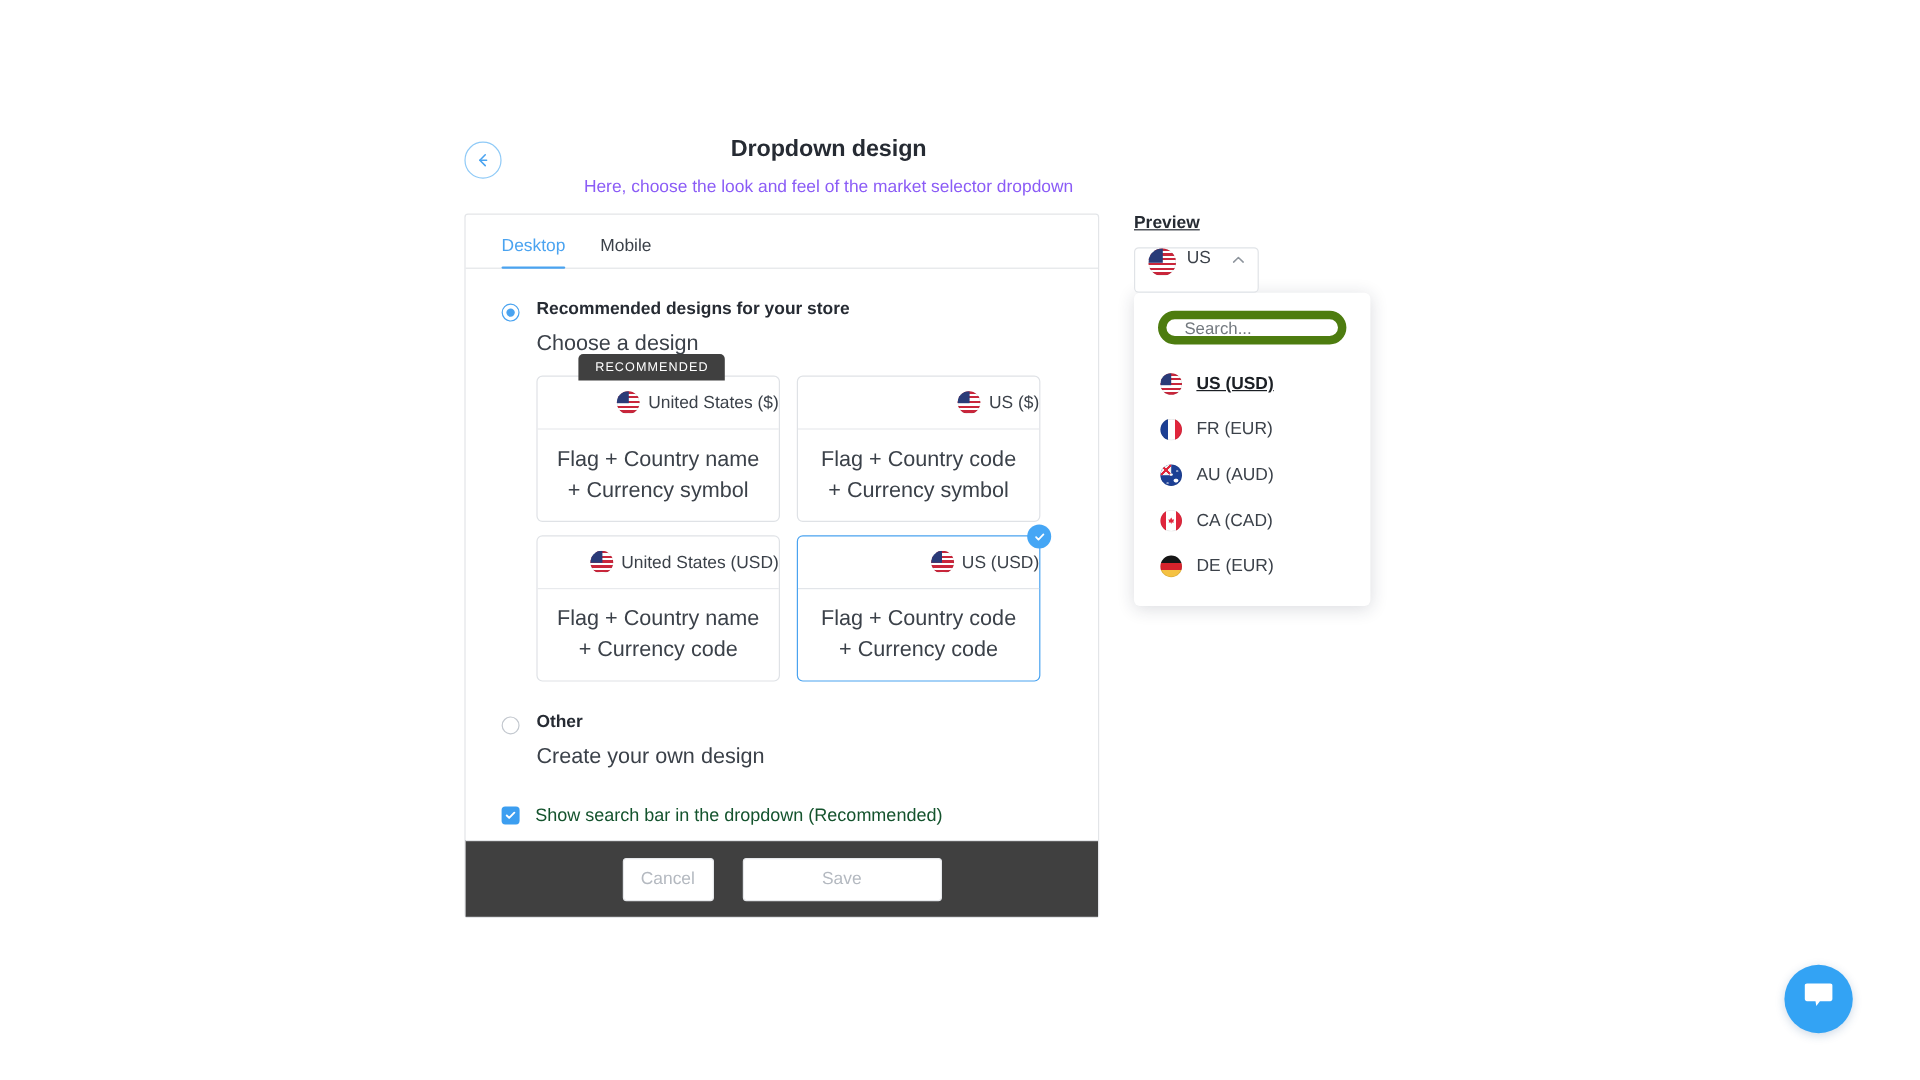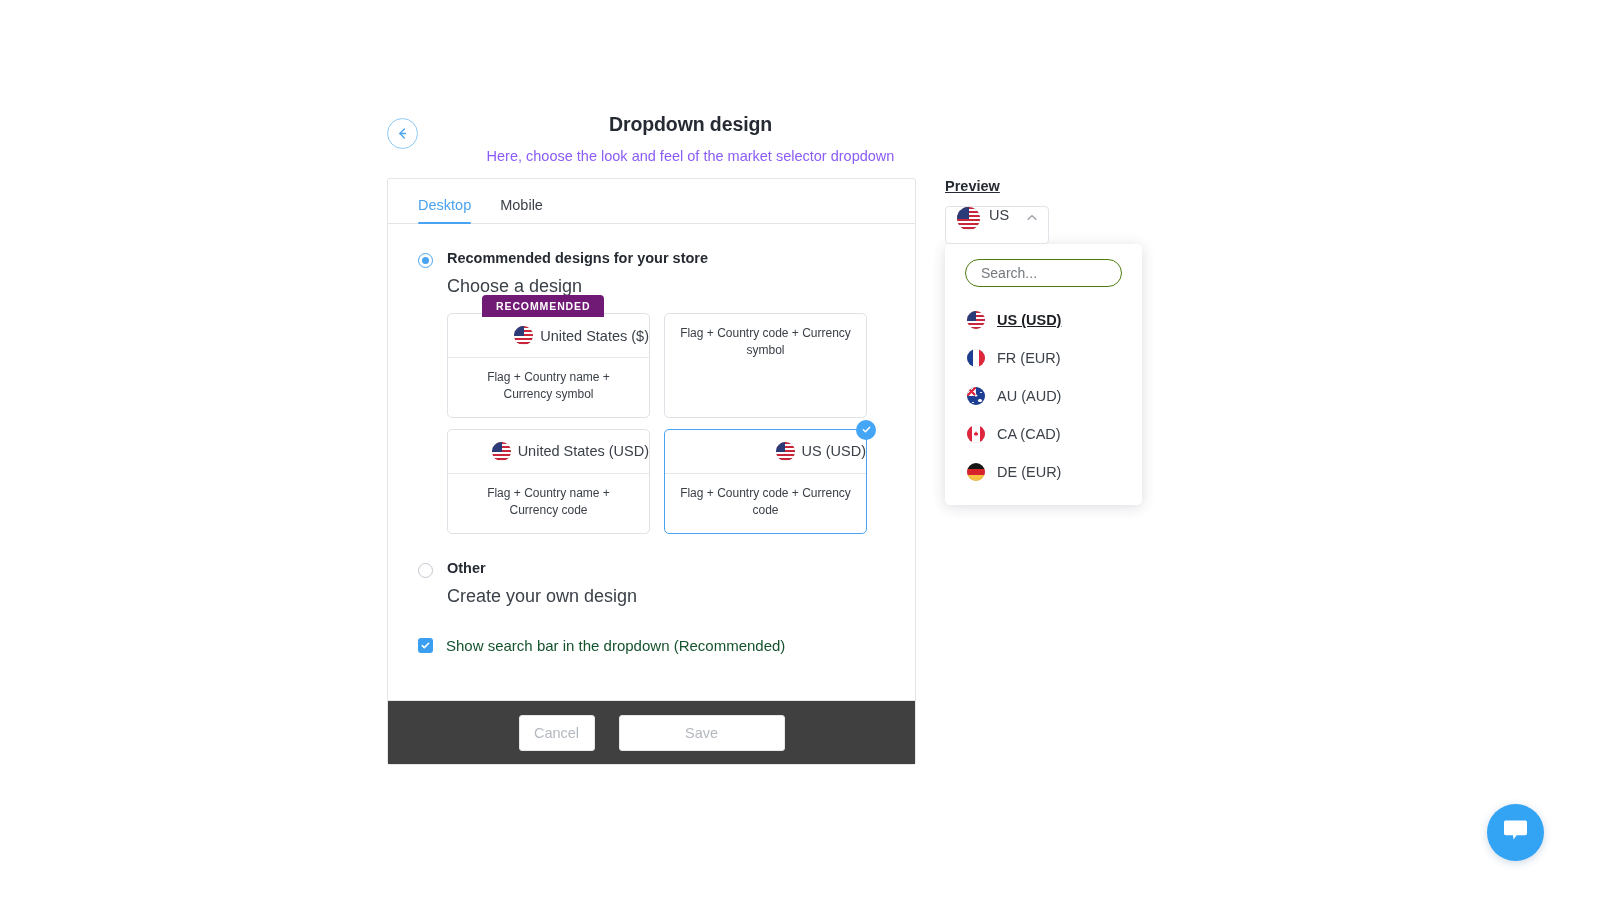--- a/index.html
+++ b/index.html
@@ -76,26 +76,26 @@
   }
   .design-card.selected { border: 1.5px solid #4aa3f0; }
   .dc-head {
     height: 44px; display: flex; align-items: center; justify-content: flex-end;
     gap: 7px; border-bottom: 1px solid #e8eaed;
     font-size: 14.5px; color: #3b4149;
   }
   .design-card.selected .dc-head { border-bottom-color: #e2e5e9; }
   .dc-body {
     padding: 11px 14px 13px; text-align: center;
-    font-size: 12px; color: #3b4149; line-height: 1.45;
+    font-size: 18px; color: #3b4149; line-height: 1.45;
   }
   .badge-recommended {
     position: absolute; left: 34px; top: -19px;
-    background: #701a75; color: #fff;
-    font-size: 10.5px; font-weight: bold; letter-spacing: 0.9px;
+    background: #404040; color: #fff;
+    font-size: 10.5px; font-weight: normal; letter-spacing: 0.9px;
     padding: 5px 13px 5px 14px; border-radius: 4px 4px 0 0;
   }
   .check-badge {
     position: absolute; right: -10px; top: -10px;
     width: 20px; height: 20px; border-radius: 50%;
     background: #45a6f5; display: flex; align-items: center; justify-content: center;
   }
 
   
   .flag {
@@ -188,21 +188,21 @@
   .selector-trigger .code { font-size: 14.5px; color: #3b4149; }
   .caret-up { margin-left: auto; }
   .dropdown-panel {
     position: absolute; left: 0; top: 66px;
     width: 197px; background: #fff;
     border-radius: 5px; box-shadow: 0 2px 14px rgba(30,40,60,0.16);
     padding: 15px 0 14px; z-index: 2;
   }
   .search-input {
     display: block; width: 157px; height: 28px; margin: 0 auto 14px;
-    border: 1px solid #4d7c0f; border-radius: 15px;
+    border: 7px solid #4d7c0f; border-radius: 15px;
     font-size: 14px; color: #3b4149; padding: 0 15px;
     font-family: "Liberation Sans", sans-serif; background: #fff; outline: none;
   }
   .search-input::placeholder { color: #73797f; }
   .dd-item {
     display: flex; align-items: center; gap: 12px;
     padding: 10px 0 10px 22px; cursor: pointer;
     font-size: 14.5px; color: #3b4149;
   }
   .dd-item.active { font-weight: bold; color: #1b1f24; text-decoration: underline; }
@@ -256,20 +256,24 @@
           <div class="design-card">
             <div class="badge-recommended">RECOMMENDED</div>
             <div class="dc-head">
               <span class="flag flag-us"></span>
               <span>United States ($)</span>
             </div>
             <div class="dc-body">Flag + Country name + Currency symbol</div>
           </div>
 
           <div class="design-card">
+            <div class="dc-head">
+              <span class="flag flag-us"></span>
+              <span>US ($)</span>
+            </div>
             <div class="dc-body">Flag + Country code + Currency symbol</div>
           </div>
 
         </div>
 
         <div class="card-row">
 
           <div class="design-card">
             <div class="dc-head">
               <span class="flag flag-us"></span>

